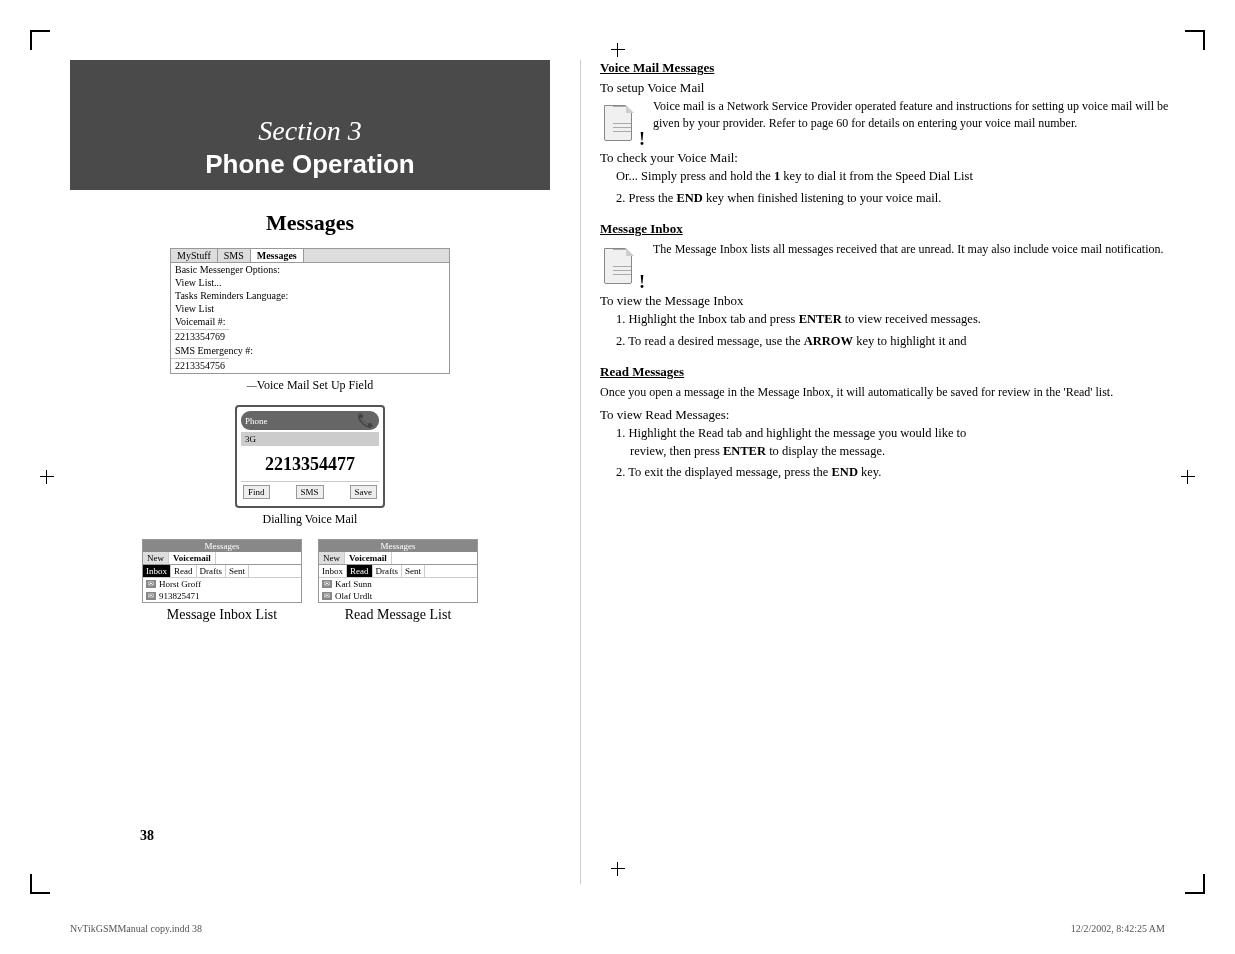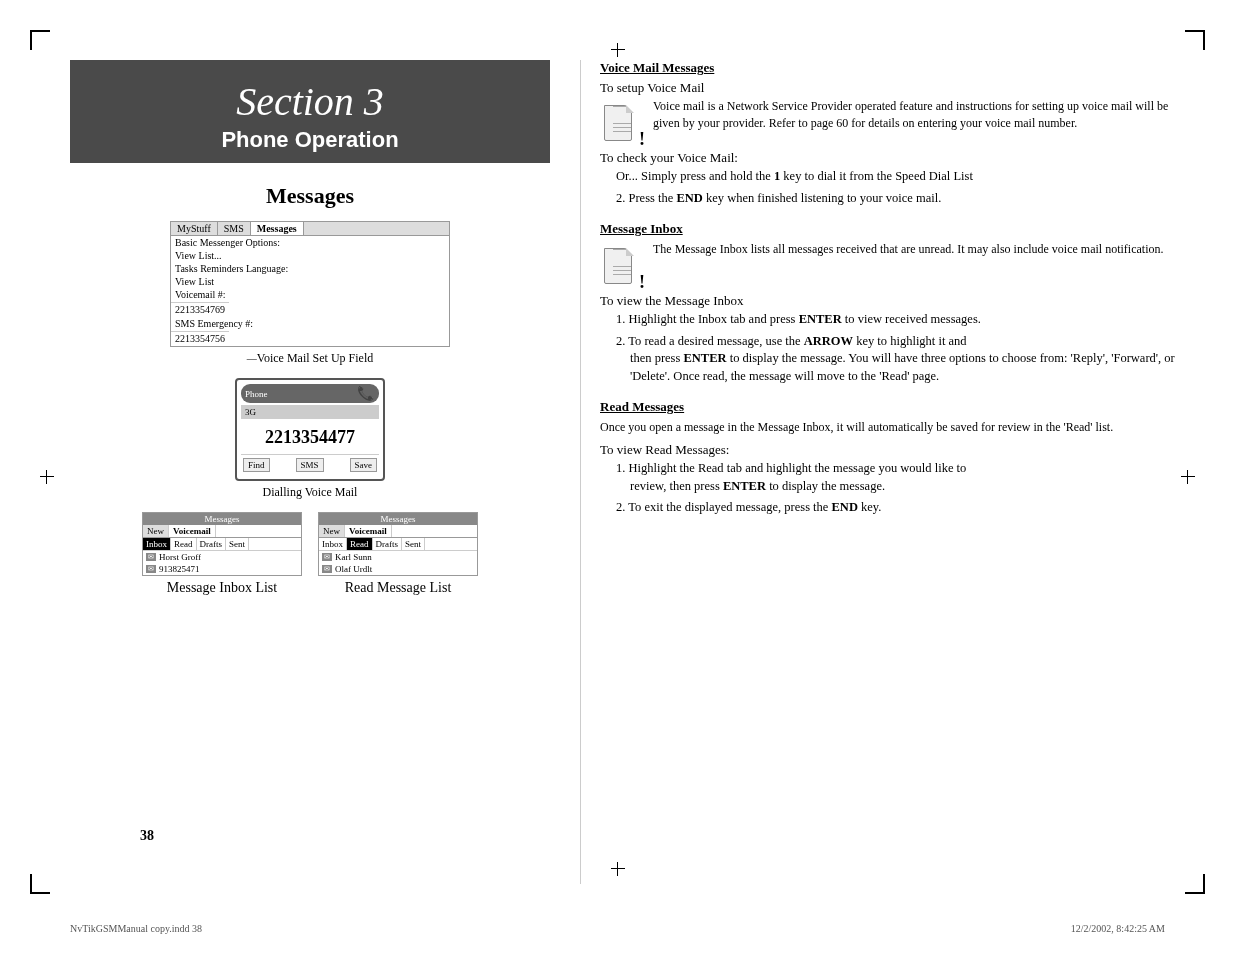--- a/index.html
+++ b/index.html
@@ -129,30 +129,31 @@
     }
 
     
     .section-header {
       background: #4a4a4a;
       padding: 18px 20px 10px 20px;
       margin-bottom: 20px;
       text-align: center;
     }
     .section-number {
-      font-size: 40px;
+      font-size: 28px;
       font-style: italic;
       color: #fff;
       font-weight: normal;
       font-family: Georgia, serif;
       display: block;
       margin-bottom: 2px;
+      margin-top: 37px;
     }
     .section-title {
-      font-size: 22px;
+      font-size: 26px;
       font-weight: bold;
       color: #fff;
       font-family: Arial, sans-serif;
       display: block;
     }
 
     
     .messages-heading {
       font-size: 22px;
       font-weight: bold;
@@ -601,21 +602,20 @@
             <div class="note-line"></div>
           </div>
           <div class="note-corner"></div>
           <span class="note-exclaim">!</span>
         </div>
         <p class="body-text">The Message Inbox lists all messages received that are unread. It may also include voice mail notification.</p>
       </div>
       <div class="subsection-heading">To view the Message Inbox</div>
       <div class="numbered-item">1. Highlight the Inbox tab and press <strong>ENTER</strong> to view received messages.</div>
       <div class="numbered-item">2. To read a desired message, use the <strong>ARROW</strong> key to highlight it and
-        <span class="indent">then press <strong>ENTER</strong> to display the message.  You will have three options to choose from: 'Reply', 'Forward', or 'Delete'. Once read, the message will move to the 'Read' page.</span>
       </div>
     </div>
 
     <div class="content-section">
       <div class="section-subheading">Read Messages</div>
       <p class="body-text">Once you open a message in the Message Inbox, it will automatically be saved for review in the 'Read' list.</p>
       <div class="subsection-heading">To view Read Messages:</div>
       <div class="numbered-item">1. Highlight the Read tab and highlight the message you would like to
         <span class="indent">review, then press <strong>ENTER</strong> to display the message.</span>
       </div>

